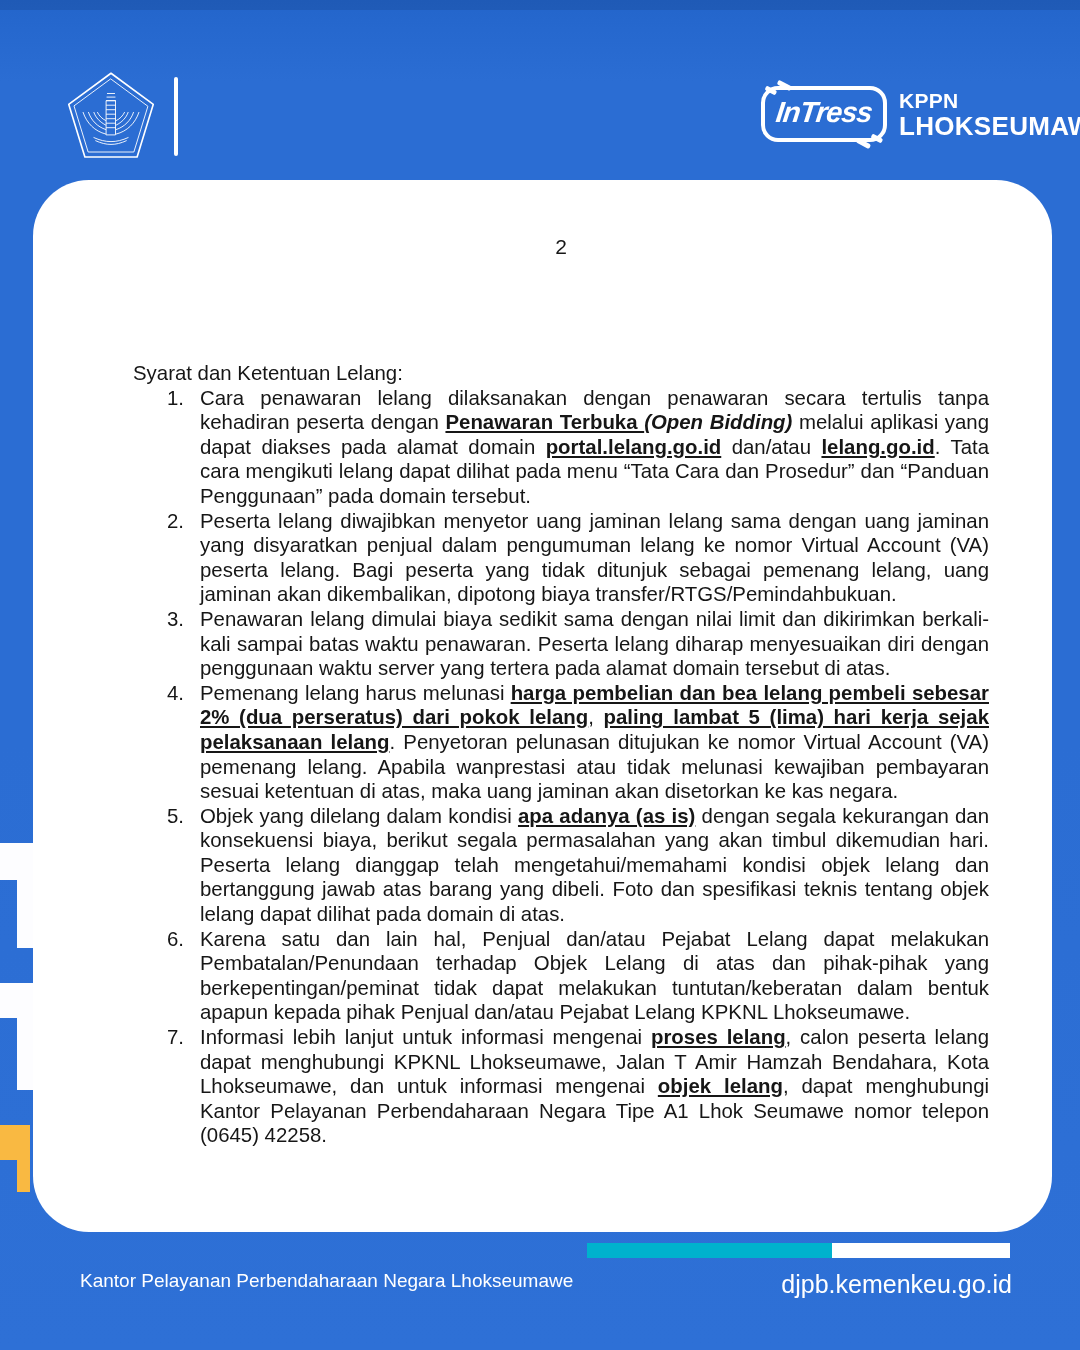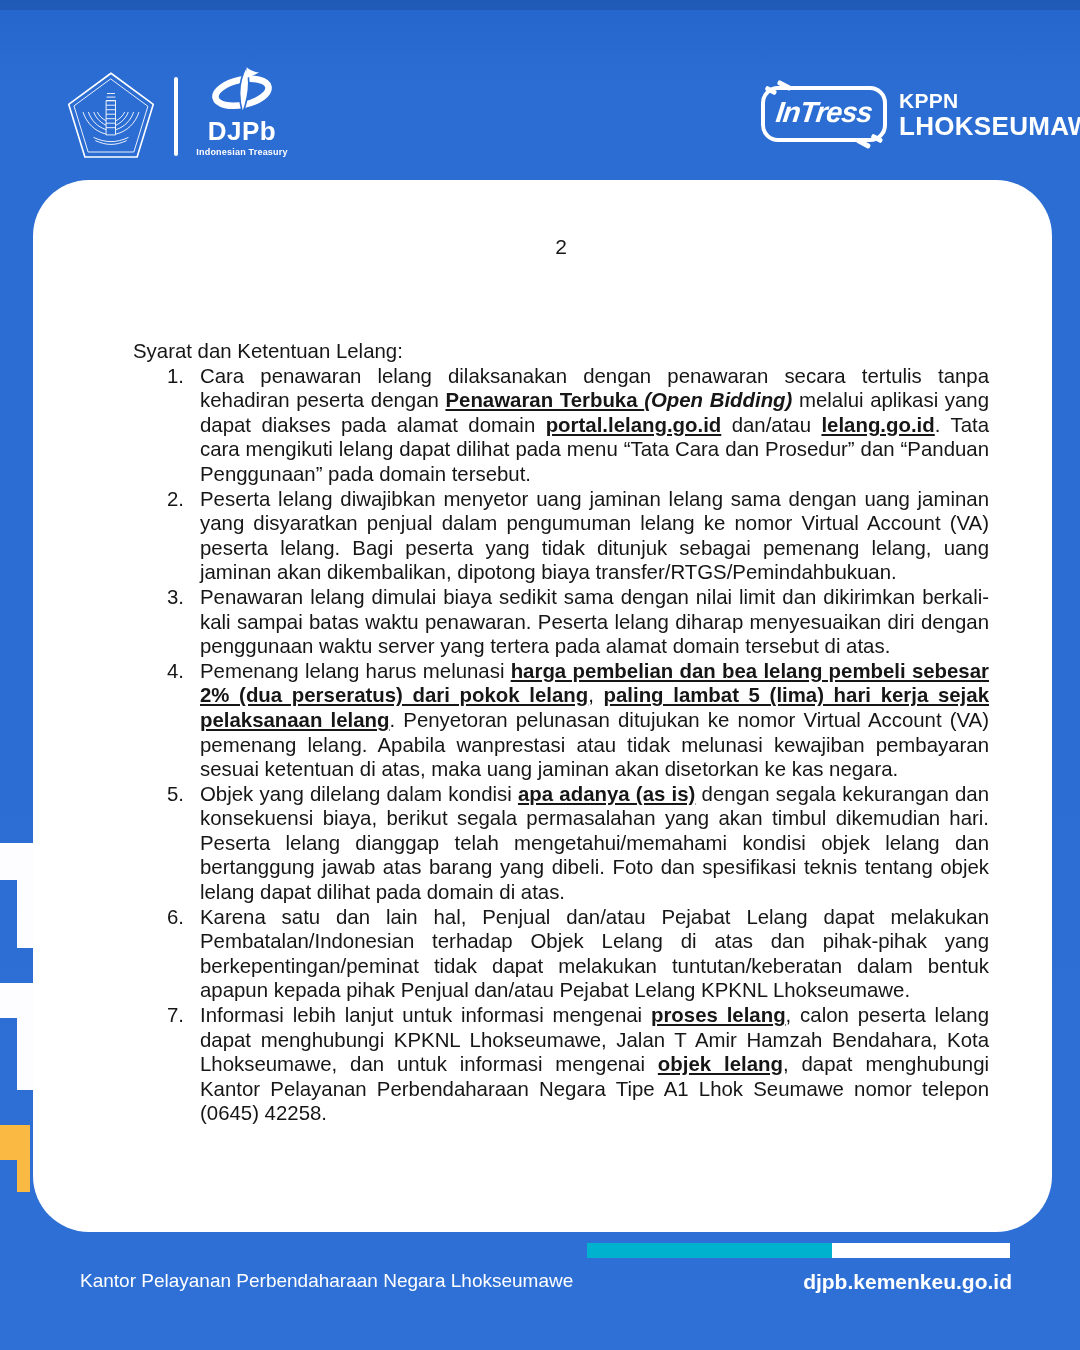--- a/index.html
+++ b/index.html
@@ -38,21 +38,21 @@
   .kppn-l1 { font-size:21px; line-height:1.1; }
   .kppn-l2 { font-size:26px; line-height:1.15; }
 
   
   .card {
     position:absolute; left:33px; top:180px; width:1019px; height:1052px;
     background:#ffffff; border-radius:56px; overflow:hidden; color:#161616;
   }
   .card-content { padding:54px 63px 0 100px; }
   .page-number { text-align:center; font-size:21px; line-height:25px; }
-  .doc-heading { margin-top:80px; font-size:20.4px; line-height:24.6px; }
+  .doc-heading { margin-top:102px; font-size:20.4px; line-height:24.6px; }
   ol.terms {
     margin:0; padding:0 0 0 67px; list-style:none;
     font-size:20.4px; line-height:24.6px; text-align:justify;
   }
   ol.terms li { position:relative; }
   ol.terms .num { position:absolute; left:-33px; }
   .seg-b  { font-weight:bold;text-decoration:underline; }
   .seg-bi { font-weight:bold; font-style:italic;margin-top:21px; }
 
   
@@ -64,21 +64,21 @@
   .d-w3 { left:0;    top:983px;  width:33px; height:35px; }
   .d-w4 { left:17px; top:1018px; width:16px; height:72px; }
   .d-y1 { left:0;    top:1125px; width:30px; height:35px; }
   .d-y2 { left:17px; top:1160px; width:13px; height:32px; }
 
   
   .stripe { position:absolute; top:1243px; height:15px; }
   .stripe-teal  { left:587px; width:245px; background:#00b2cd; }
   .stripe-white { left:832px; width:178px; background:#ffffff; }
   .footer-office  { position:absolute; left:68px;  top:1270px; color:#fff; font-weight:normal; font-size:19px;margin-left:12px; }
-  .footer-website { position:absolute; right:68px; top:1270px; color:#fff; font-weight:bold; font-size:21px; }
+  .footer-website { position:absolute; right:68px; top:1270px; color:#fff; font-weight:normal; font-size:25px; }
 </style>
 </head>
 <body>
 
 <div class="canvas">
   <div class="top-shade"></div>
 
   <div class="kemenkeu">
     <svg width="90" height="90" viewBox="0 0 100 100">
       <g stroke="#ffffff" fill="none" stroke-linejoin="round" stroke-linecap="round">
@@ -100,29 +100,20 @@
           <path d="M56 55C60 53 63 50 65 46"></path>
         </g>
         <path d="M31 74C44 80 56 80 69 74" stroke-width="1"></path>
         <path d="M33 77.5C45 83 55 83 67 77.5" stroke-width="1"></path>
       </g>
     </svg>
   </div>
 
   <div class="hdr-divider"></div>
 
-  <div class="djpb">
-    <svg width="66" height="50" viewBox="0 0 100 76">
-      <ellipse cx="50" cy="40" rx="41" ry="19" transform="rotate(-12 50 40)" stroke="#ffffff" stroke-width="10" fill="none"></ellipse>
-      <path d="M57 0C46 20 43 45 51 72C60 48 63 22 57 0Z" fill="#ffffff" stroke="#2b6dd3" stroke-width="2.5"></path>
-      <path d="M57 2C63 7 70 9.5 76 9.5C70 13.5 62 17 57.5 18Z" fill="#ffffff"></path>
-    </svg>
-    <div class="djpb-name">DJPb</div>
-    <div class="djpb-tagline">Indonesian Treasury</div>
-  </div>
 
   <div class="intress-box">
     <span class="tick tick-a1"></span>
     <span class="tick tick-a2"></span>
     <span class="tick tick-b1"></span>
     <span class="tick tick-b2"></span>
     <span class="intress-word">InTress</span>
   </div>
 
   <div class="kppn-block">
@@ -133,21 +124,21 @@
   <div class="card">
     <div class="card-content">
       <div class="page-number">2</div>
       <div class="doc-heading">Syarat dan Ketentuan Lelang:</div>
       <ol class="terms">
           <li><span class="num">1.</span><span>Cara penawaran lelang dilaksanakan dengan penawaran secara tertulis tanpa kehadiran peserta dengan </span><span class="seg-b">Penawaran Terbuka </span><span class="seg-bi">(Open Bidding)</span><span> melalui aplikasi yang dapat diakses pada alamat domain </span><span class="seg-b">portal.lelang.go.id</span><span> dan/atau </span><span class="seg-b">lelang.go.id</span><span>. Tata cara mengikuti lelang dapat dilihat pada menu “Tata Cara dan Prosedur” dan “Panduan Penggunaan” pada domain tersebut.</span></li>
           <li><span class="num">2.</span><span>Peserta lelang diwajibkan menyetor uang jaminan lelang sama dengan uang jaminan yang disyaratkan penjual dalam pengumuman lelang ke nomor Virtual Account (VA) peserta lelang. Bagi peserta yang tidak ditunjuk sebagai pemenang lelang, uang jaminan akan dikembalikan, dipotong biaya transfer/RTGS/Pemindahbukuan.</span></li>
           <li><span class="num">3.</span><span>Penawaran lelang dimulai biaya sedikit sama dengan nilai limit dan dikirimkan berkali- kali sampai batas waktu penawaran. Peserta lelang diharap menyesuaikan diri dengan penggunaan waktu server yang tertera pada alamat domain tersebut di atas.</span></li>
           <li><span class="num">4.</span><span>Pemenang lelang harus melunasi </span><span class="seg-b">harga pembelian dan bea lelang pembeli sebesar 2% (dua perseratus) dari pokok lelang</span><span>, </span><span class="seg-b">paling lambat 5 (lima) hari kerja sejak pelaksanaan lelang</span><span>. Penyetoran pelunasan ditujukan ke nomor Virtual Account (VA) pemenang lelang. Apabila wanprestasi atau tidak melunasi kewajiban pembayaran sesuai ketentuan di atas, maka uang jaminan akan disetorkan ke kas negara.</span></li>
           <li><span class="num">5.</span><span>Objek yang dilelang dalam kondisi </span><span class="seg-b">apa adanya (as is)</span><span> dengan segala kekurangan dan konsekuensi biaya, berikut segala permasalahan yang akan timbul dikemudian hari. Peserta lelang dianggap telah mengetahui/memahami kondisi objek lelang dan bertanggung jawab atas barang yang dibeli. Foto dan spesifikasi teknis tentang objek lelang dapat dilihat pada domain di atas.</span></li>
-          <li><span class="num">6.</span><span>Karena satu dan lain hal, Penjual dan/atau Pejabat Lelang dapat melakukan Pembatalan/Indonesian terhadap Objek Lelang di atas dan pihak-pihak yang berkepentingan/peminat tidak dapat melakukan tuntutan/keberatan dalam bentuk apapun kepada pihak Penjual dan/atau Pejabat Lelang KPKNL Lhokseumawe.</span></li>
+          <li><span class="num">6.</span><span>Karena satu dan lain hal, Penjual dan/atau Pejabat Lelang dapat melakukan Pembatalan/Penundaan terhadap Objek Lelang di atas dan pihak-pihak yang berkepentingan/peminat tidak dapat melakukan tuntutan/keberatan dalam bentuk apapun kepada pihak Penjual dan/atau Pejabat Lelang KPKNL Lhokseumawe.</span></li>
           <li><span class="num">7.</span><span>Informasi lebih lanjut untuk informasi mengenai </span><span class="seg-b">proses lelang</span><span>, calon peserta lelang dapat menghubungi KPKNL Lhokseumawe, Jalan T Amir Hamzah Bendahara, Kota Lhokseumawe, dan untuk informasi mengenai </span><span class="seg-b">objek lelang</span><span>, dapat menghubungi Kantor Pelayanan Perbendaharaan Negara Tipe A1 Lhok Seumawe nomor telepon (0645) 42258.</span></li>
         </ol>
     </div>
   </div>
 
   <div class="deco white d-w1"></div>
   <div class="deco white d-w2"></div>
   <div class="deco white d-w3"></div>
   <div class="deco white d-w4"></div>
   <div class="deco yellow d-y1"></div>

